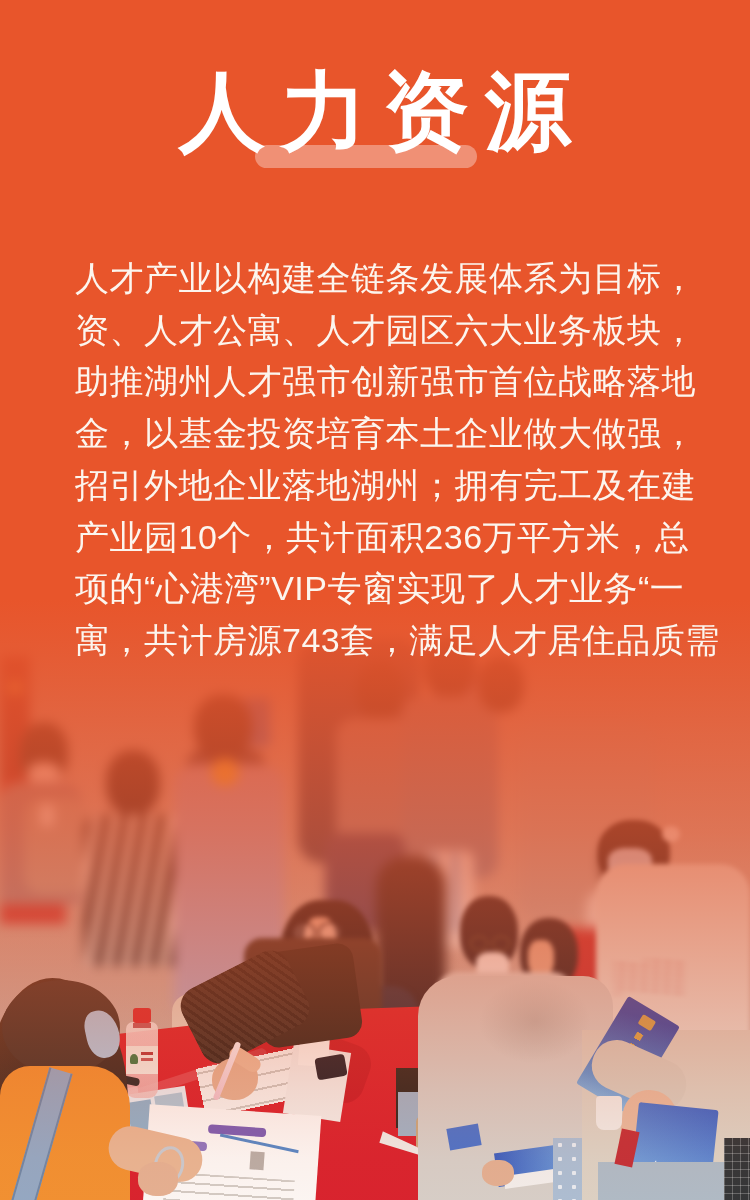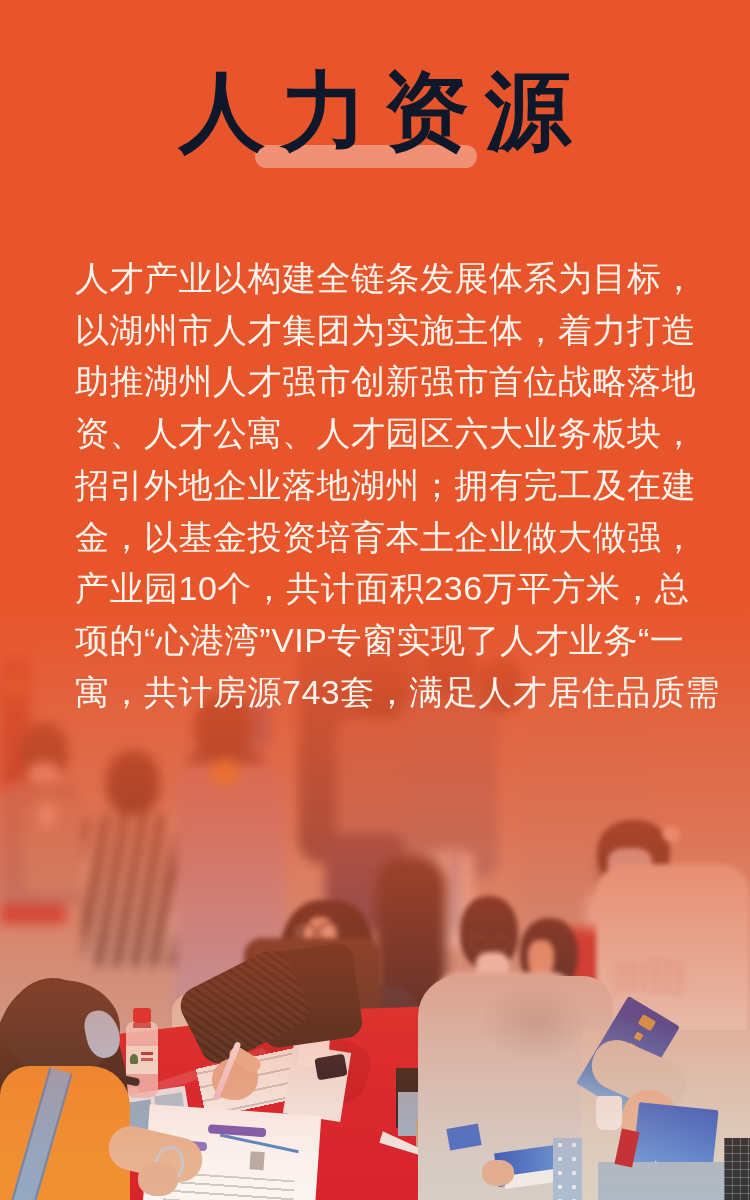--- a/index.html
+++ b/index.html
@@ -168,21 +168,21 @@
   .f-plaid{left:724px;top:538px;width:26px;height:62px;background:#2F3538;
            background-image:linear-gradient(90deg,rgba(255,255,255,0.25) 1px,transparent 1px),
                             linear-gradient(0deg,rgba(255,255,255,0.25) 1px,transparent 1px);
            background-size:8px 8px;}
   .f-sliver{left:618px;top:530px;width:18px;height:36px;transform:rotate(12deg);background:#C23038;}
 
   
   .title-bar{position:absolute;left:255px;top:145px;width:222px;height:23px;border-radius:12px;
              background:rgba(255,255,255,0.35);z-index:2;}
   .title{position:absolute;left:0;top:64px;width:100%;margin:0;text-align:center;z-index:3;
-         color:#0f172a;font-family:"DejaVu Serif",serif;font-weight:700;font-size:86px;
+         color:#ffffff;font-family:"DejaVu Serif",serif;font-weight:700;font-size:86px;
          line-height:1.1;letter-spacing:16px;padding-left:16px;box-sizing:border-box;}
   .body-text{position:absolute;left:75px;top:253px;width:645px;z-index:3;color:#FCF5EE;
              font-size:34px;line-height:51.7px;letter-spacing:0.5px;
              font-family:"Liberation Sans",sans-serif;}
   .body-text .line{white-space:nowrap;}
 </style>
 </head>
 <body>
 
 <div class="poster">
@@ -330,23 +330,22 @@
     </div>
 
     <div class="overlay"></div>
   </div>
 
   <div class="title-bar"></div>
   <h1 class="title">人力资源</h1>
 
   <div class="body-text">
     <div class="line">人才产业以构建全链条发展体系为目标，</div>
-    <div class="line">以湖州市人才集团为实施主体，着力打造</div>
+    <div class="line">资、人才公寓、人才园区六大业务板块，</div>
     <div class="line">助推湖州人才强市创新强市首位战略落地</div>
-    <div class="line">资、人才公寓、人才园区六大业务板块，</div>
+    <div class="line">金，以基金投资培育本土企业做大做强，</div>
     <div class="line">招引外地企业落地湖州；拥有完工及在建</div>
-    <div class="line">金，以基金投资培育本土企业做大做强，</div>
     <div class="line">产业园10个，共计面积236万平方米，总</div>
     <div class="line">项的“心港湾”VIP专窗实现了人才业务“一</div>
     <div class="line">寓，共计房源743套，满足人才居住品质需</div>
   </div>
 
 </div>
 
 </body></html>

